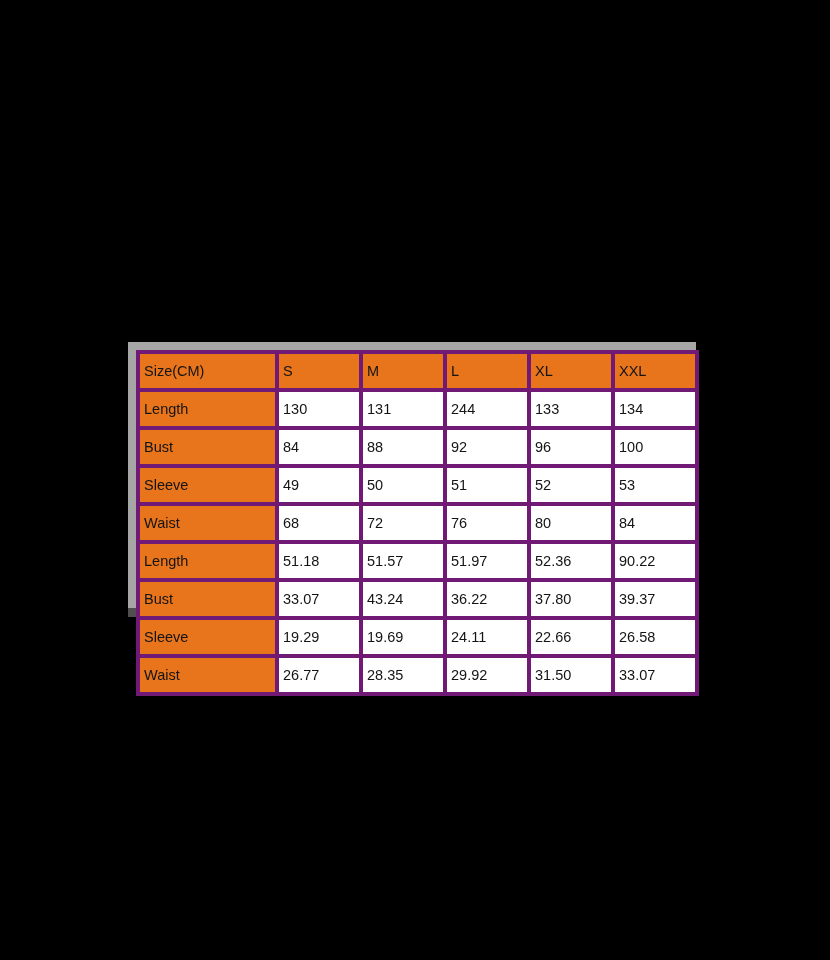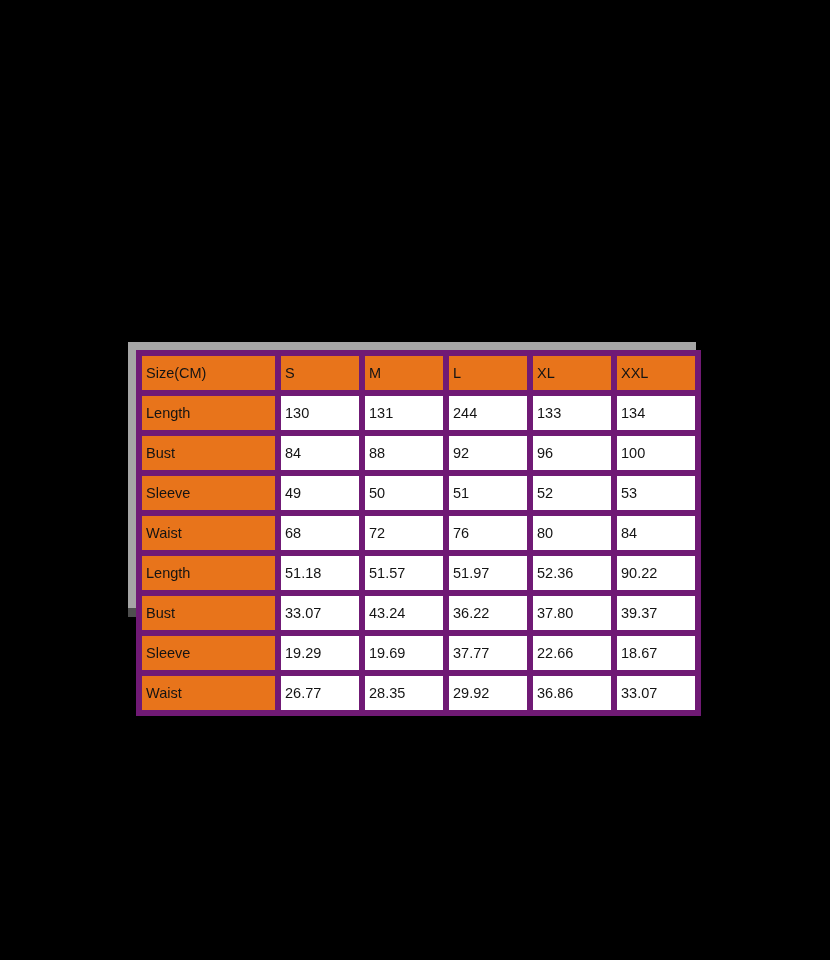--- a/index.html
+++ b/index.html
@@ -46,21 +46,21 @@
   }
 
   table.size-chart {
     border-collapse: collapse;
     width: 559px;
     table-layout: fixed;
     background: #ffffff;
   }
 
   table.size-chart td {
-    border: 6px solid #701a75;
+    border: 4px solid #701a75;
     height: 26px;
     box-sizing: border-box;
     padding: 5px 4px;
     font-size: 14.5px;
     line-height: 24px;
     color: #141414;
     background: #ffffff;
     white-space: nowrap;
     overflow: hidden;
   }
@@ -156,30 +156,30 @@
           <td>43.24</td>
           <td>36.22</td>
           <td>37.80</td>
           <td>39.37</td>
         </tr>
 
         <tr>
           <td class="label-cell">Sleeve</td>
           <td>19.29</td>
           <td>19.69</td>
-          <td>37.77</td>
+          <td>24.11</td>
           <td>22.66</td>
-          <td>18.67</td>
+          <td>26.58</td>
         </tr>
 
         <tr>
           <td class="label-cell">Waist</td>
           <td>26.77</td>
           <td>28.35</td>
           <td>29.92</td>
-          <td>36.86</td>
+          <td>31.50</td>
           <td>33.07</td>
         </tr>
 
       </tbody>
     </table>
   </div>
 </div>
 
 </body></html>

